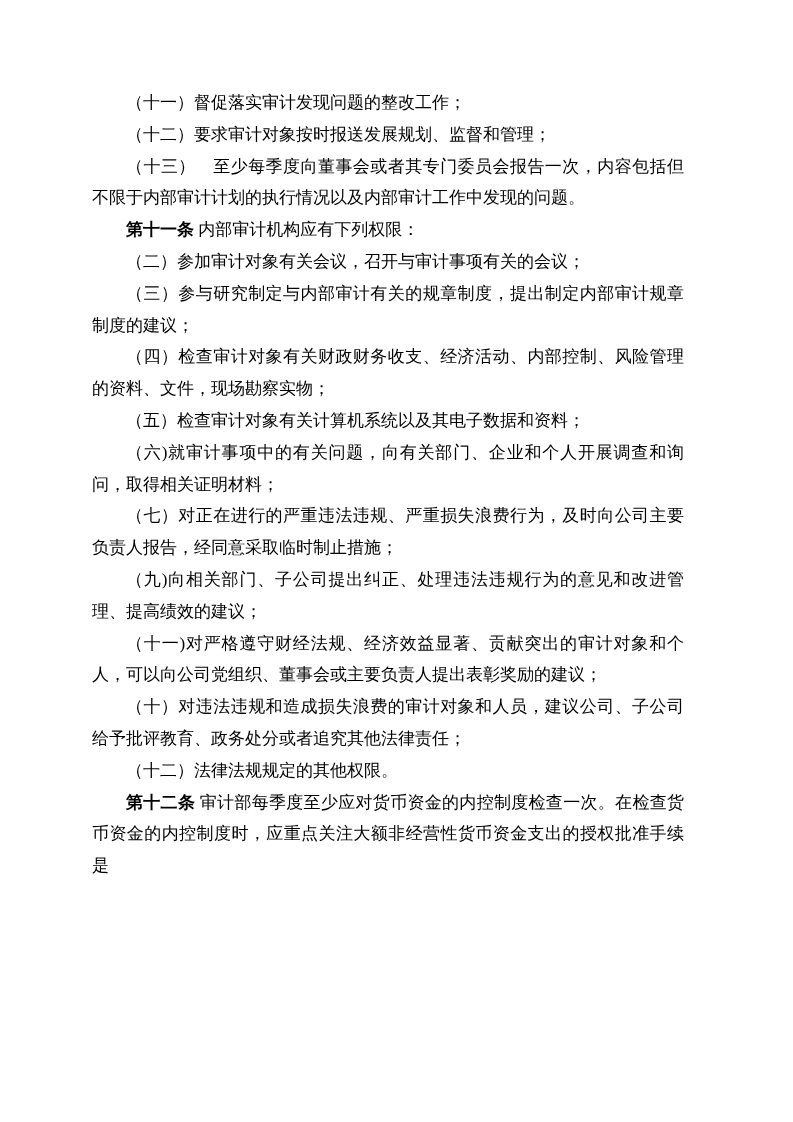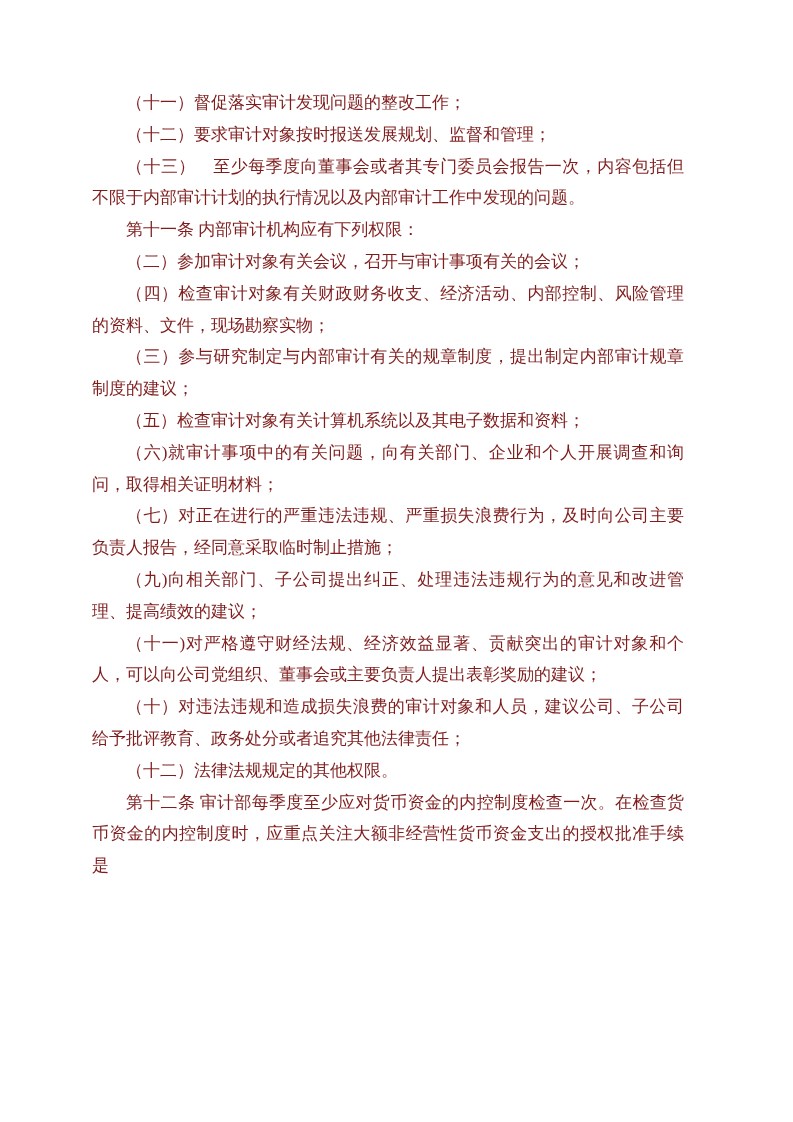--- a/index.html
+++ b/index.html
@@ -12,48 +12,48 @@
     width: 793px;
     height: 1122px;
     background: #ffffff;
     overflow: hidden;
   }
   .doc-body {
     position: absolute;
     left: 92px;
     top: 87px;
     width: 592px;
-    color: #7f1d1d;
+    color: #000000;
     font-family: "Liberation Serif", "DejaVu Serif", serif;
     font-size: 17px;
     line-height: 31.8px;
     text-align: justify;
     text-justify: inter-character;
   }
   .para {
     margin: 0;
     padding: 0;
     text-indent: 2em;
   }
   .article-number {
-    font-weight: normal;
+    font-weight: bold;
   }
 </style>
 </head>
 <body>
 
 <div class="page">
   <div class="doc-body" id="doc-body">
       <p class="para"><span>（十一）督促落实审计发现问题的整改工作；</span></p>
       <p class="para"><span>（十二）要求审计对象按时报送发展规划、监督和管理；</span></p>
       <p class="para"><span>（十三）　至少每季度向董事会或者其专门委员会报告一次，内容包括但不限于内部审计计划的执行情况以及内部审计工作中发现的问题。</span></p>
       <p class="para"><span class="article-number">第十一条</span> 内部审计机构应有下列权限：</p>
       <p class="para"><span>（二）参加审计对象有关会议，召开与审计事项有关的会议；</span></p>
+      <p class="para"><span>（三）参与研究制定与内部审计有关的规章制度，提出制定内部审计规章制度的建议；</span></p>
       <p class="para"><span>（四）检查审计对象有关财政财务收支、经济活动、内部控制、风险管理的资料、文件，现场勘察实物；</span></p>
-      <p class="para"><span>（三）参与研究制定与内部审计有关的规章制度，提出制定内部审计规章制度的建议；</span></p>
       <p class="para"><span>（五）检查审计对象有关计算机系统以及其电子数据和资料；</span></p>
       <p class="para"><span>（六)就审计事项中的有关问题，向有关部门、企业和个人开展调查和询问，取得相关证明材料；</span></p>
       <p class="para"><span>（七）对正在进行的严重违法违规、严重损失浪费行为，及时向公司主要负责人报告，经同意采取临时制止措施；</span></p>
       <p class="para"><span>（九)向相关部门、子公司提出纠正、处理违法违规行为的意见和改进管理、提高绩效的建议；</span></p>
       <p class="para"><span>（十一)对严格遵守财经法规、经济效益显著、贡献突出的审计对象和个人，可以向公司党组织、董事会或主要负责人提出表彰奖励的建议；</span></p>
       <p class="para"><span>（十）对违法违规和造成损失浪费的审计对象和人员，建议公司、子公司给予批评教育、政务处分或者追究其他法律责任；</span></p>
       <p class="para"><span>（十二）法律法规规定的其他权限。</span></p>
       <p class="para"><span class="article-number">第十二条</span> 审计部每季度至少应对货币资金的内控制度检查一次。在检查货币资金的内控制度时，应重点关注大额非经营性货币资金支出的授权批准手续是</p>
     </div>
 </div>

